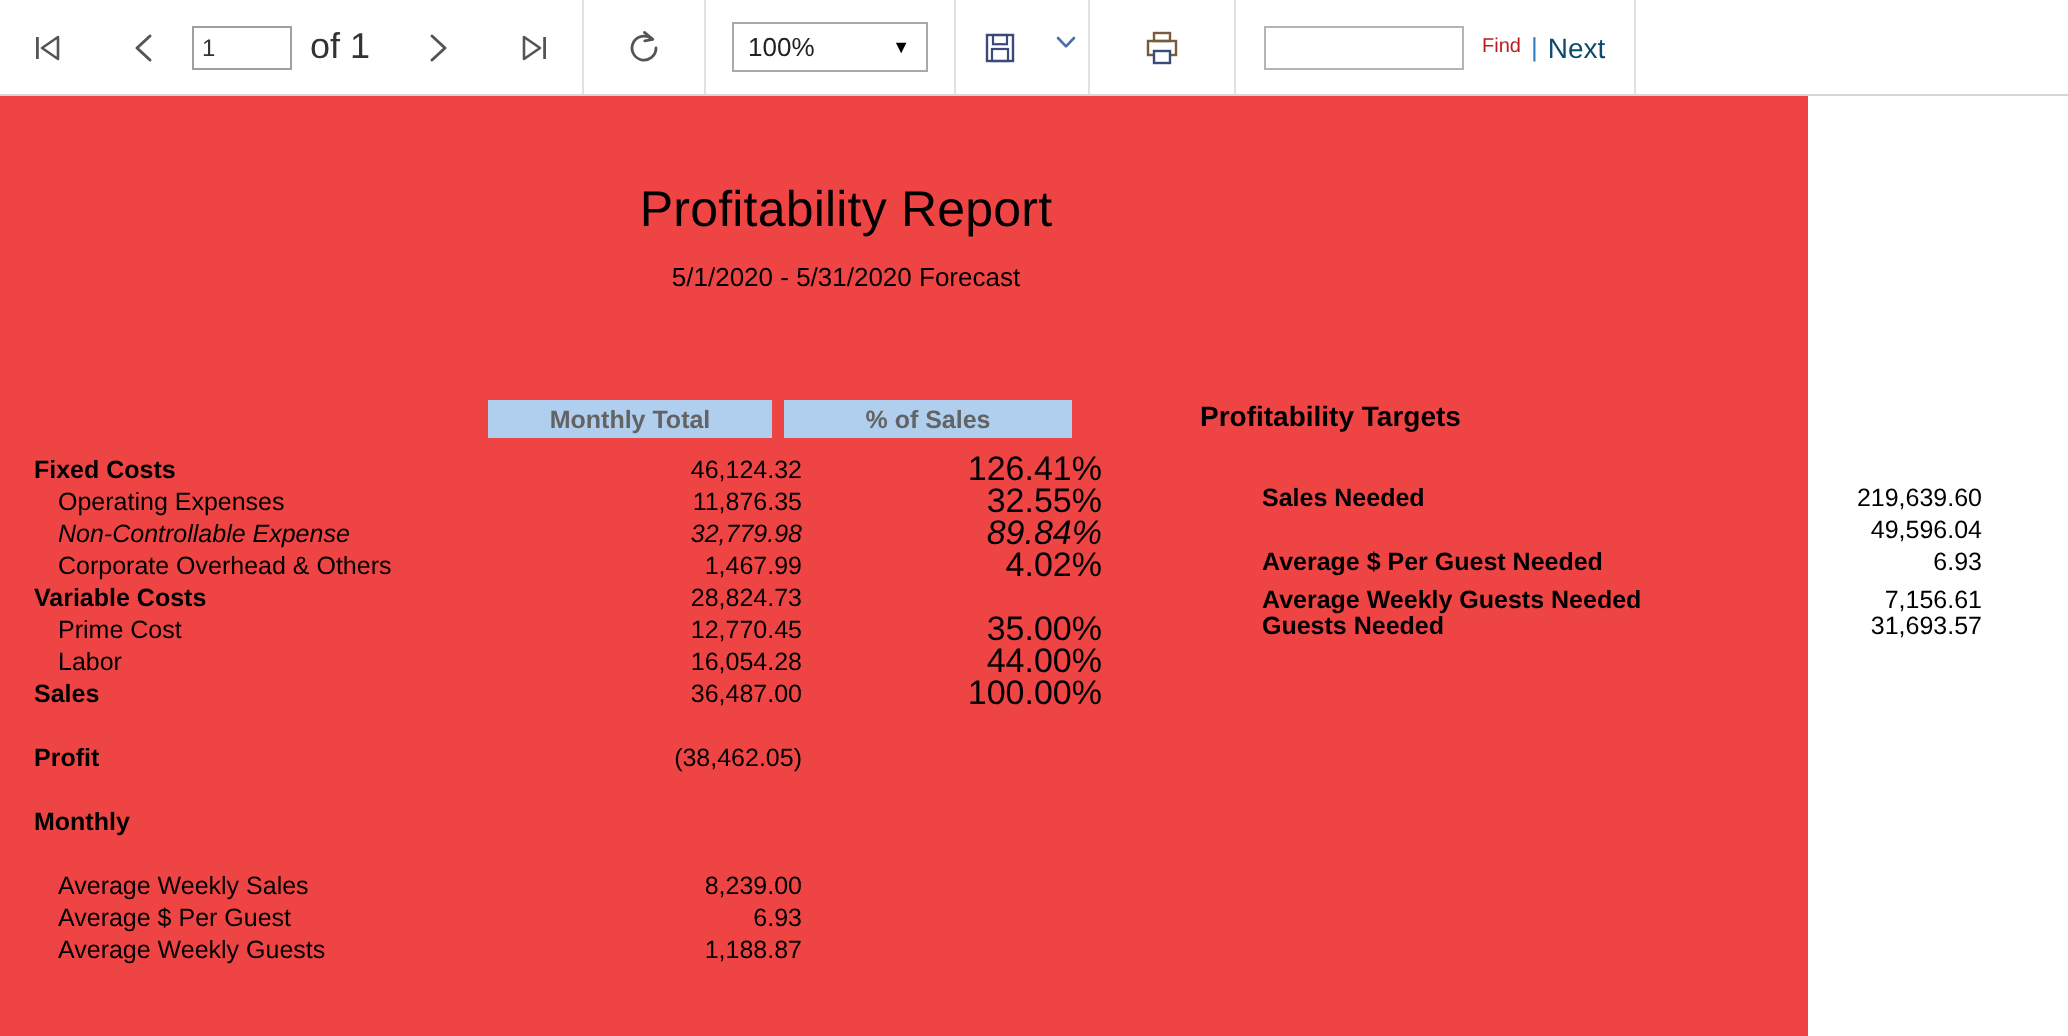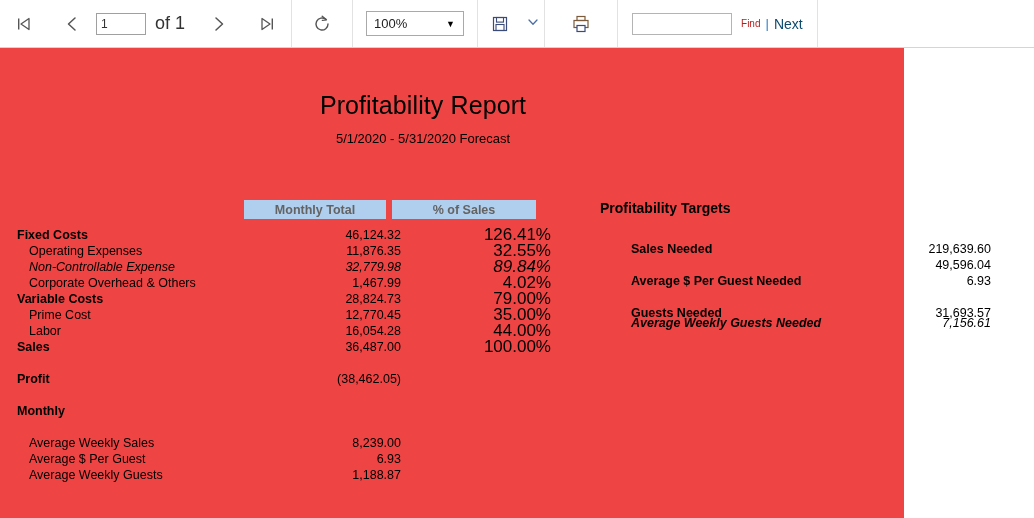--- a/index.html
+++ b/index.html
@@ -394,21 +394,20 @@
           <div class="fin-v2">89.84%</div>
         </div>
         <div class="fin-row" style="top: 75px;">
           <div class="fin-label indent">Corporate Overhead &amp; Others</div>
           <div class="fin-v1">1,467.99</div>
           <div class="fin-v2">4.02%</div>
         </div>
         <div class="fin-row" style="top: 91px;">
           <div class="fin-label bold">Variable Costs</div>
           <div class="fin-v1">28,824.73</div>
-          <div class="fin-v2">79.00%</div>
         </div>
         <div class="fin-row" style="top: 107px;">
           <div class="fin-label indent">Prime Cost</div>
           <div class="fin-v1">12,770.45</div>
           <div class="fin-v2">35.00%</div>
         </div>
         <div class="fin-row" style="top: 123px;">
           <div class="fin-label indent">Labor</div>
           <div class="fin-v1">16,054.28</div>
           <div class="fin-v2">44.00%</div>
@@ -451,20 +450,20 @@
           <div class="tg-value">49,596.04</div>
         </div>
         <div class="tg-row" style="top: 73px;">
           <div class="tg-label">Average $ Per Guest Needed</div>
           <div class="tg-value">6.93</div>
         </div>
         <div class="tg-row" style="top: 105px;">
           <div class="tg-label">Guests Needed</div>
           <div class="tg-value">31,693.57</div>
         </div>
-        <div class="tg-row" style="top: 115px; font-style: italic;">
+        <div class="tg-row" style="top: 92px;">
           <div class="tg-label">Average Weekly Guests Needed</div>
           <div class="tg-value">7,156.61</div>
         </div>
       </div>
   </div>
 
 </div>
 
 </body></html>

